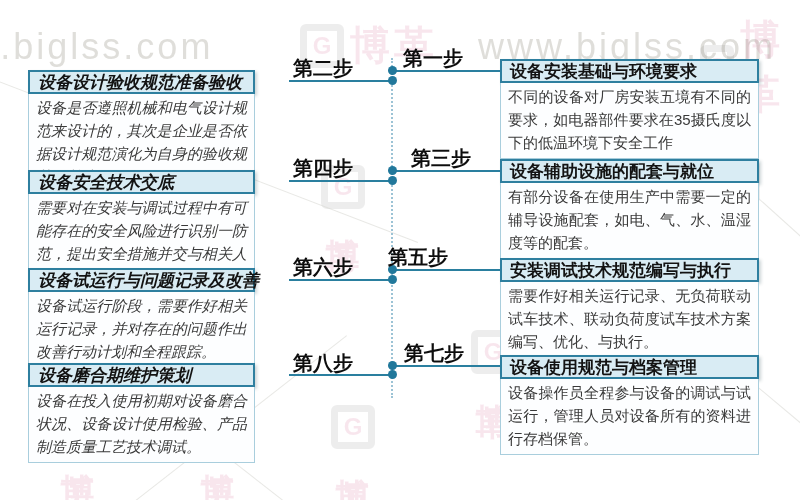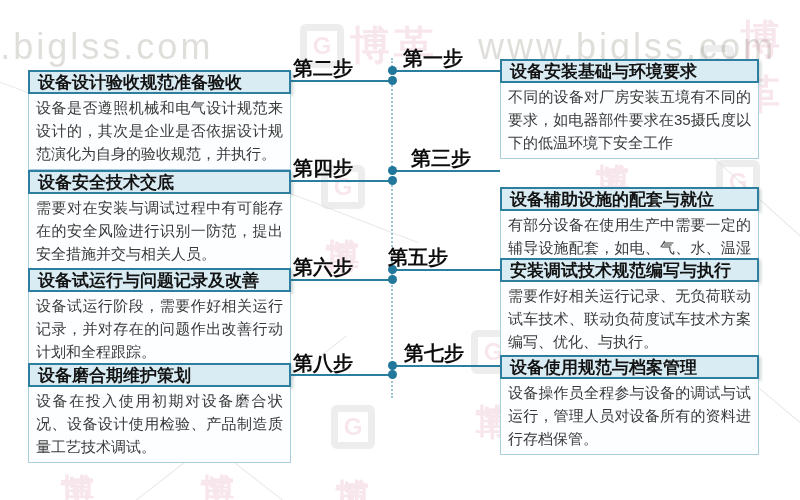--- a/index.html
+++ b/index.html
@@ -43,21 +43,21 @@
     box-sizing:border-box;height:24px;line-height:20px;padding:1px 8px 0 8px;
     background:#d9ecf4;border:2px solid #2e7f9f;
     font-size:17px;font-weight:bold;color:#131313;white-space:nowrap;
     box-shadow:2px 2px 3px rgba(60,90,100,.25);
   }
   .stepbox .bd{
     box-sizing:border-box;border:1px solid #a9cedd;border-top:none;
     background:#fdfeff;padding:2px 7px 4px 7px;
     font-size:15px;line-height:23px;color:#3a3a3a;text-align:justify;
   }
-  .left-col{left:28px;width:263px;}
+  .left-col{left:28px;width:227px;font-style:italic;}
   .right-col{left:500px;width:259px;}
 </style>
 </head>
 <body>
 
 <div class="canvas">
 
   <div class="wm wm-url" style="left:-18px;top:26px;">v.biglss.com</div>
   <div class="wm wm-url" style="left:478px;top:26px;">www.biglss.com</div>
 
@@ -139,21 +139,21 @@
   <div class="step-label" style="left:293px;top:155px;">第四步</div>
   <div class="step-label" style="left:388px;top:244px;">第五步</div>
   <div class="step-label" style="left:293px;top:254px;">第六步</div>
   <div class="step-label" style="left:404px;top:340px;">第七步</div>
   <div class="step-label" style="left:293px;top:350px;">第八步</div>
 
   <div class="stepbox right-col" style="top:59px;">
     <div class="hd">设备安装基础与环境要求</div>
     <div class="bd">不同的设备对厂房安装五境有不同的要求，如电器部件要求在35摄氏度以下的低温环境下安全工作</div>
   </div>
-  <div class="stepbox right-col" style="top:159px;margin-top:28px;">
+  <div class="stepbox right-col" style="top:159px;">
     <div class="hd">设备辅助设施的配套与就位</div>
     <div class="bd">有部分设备在使用生产中需要一定的辅导设施配套，如电、气、水、温湿度等的配套。</div>
   </div>
   <div class="stepbox right-col" style="top:258px;">
     <div class="hd">安装调试技术规范编写与执行</div>
     <div class="bd">需要作好相关运行记录、无负荷联动试车技术、联动负荷度试车技术方案编写、优化、与执行。</div>
   </div>
   <div class="stepbox right-col" style="top:355px;">
     <div class="hd">设备使用规范与档案管理</div>
     <div class="bd">设备操作员全程参与设备的调试与试运行，管理人员对设备所有的资料进行存档保管。</div>

